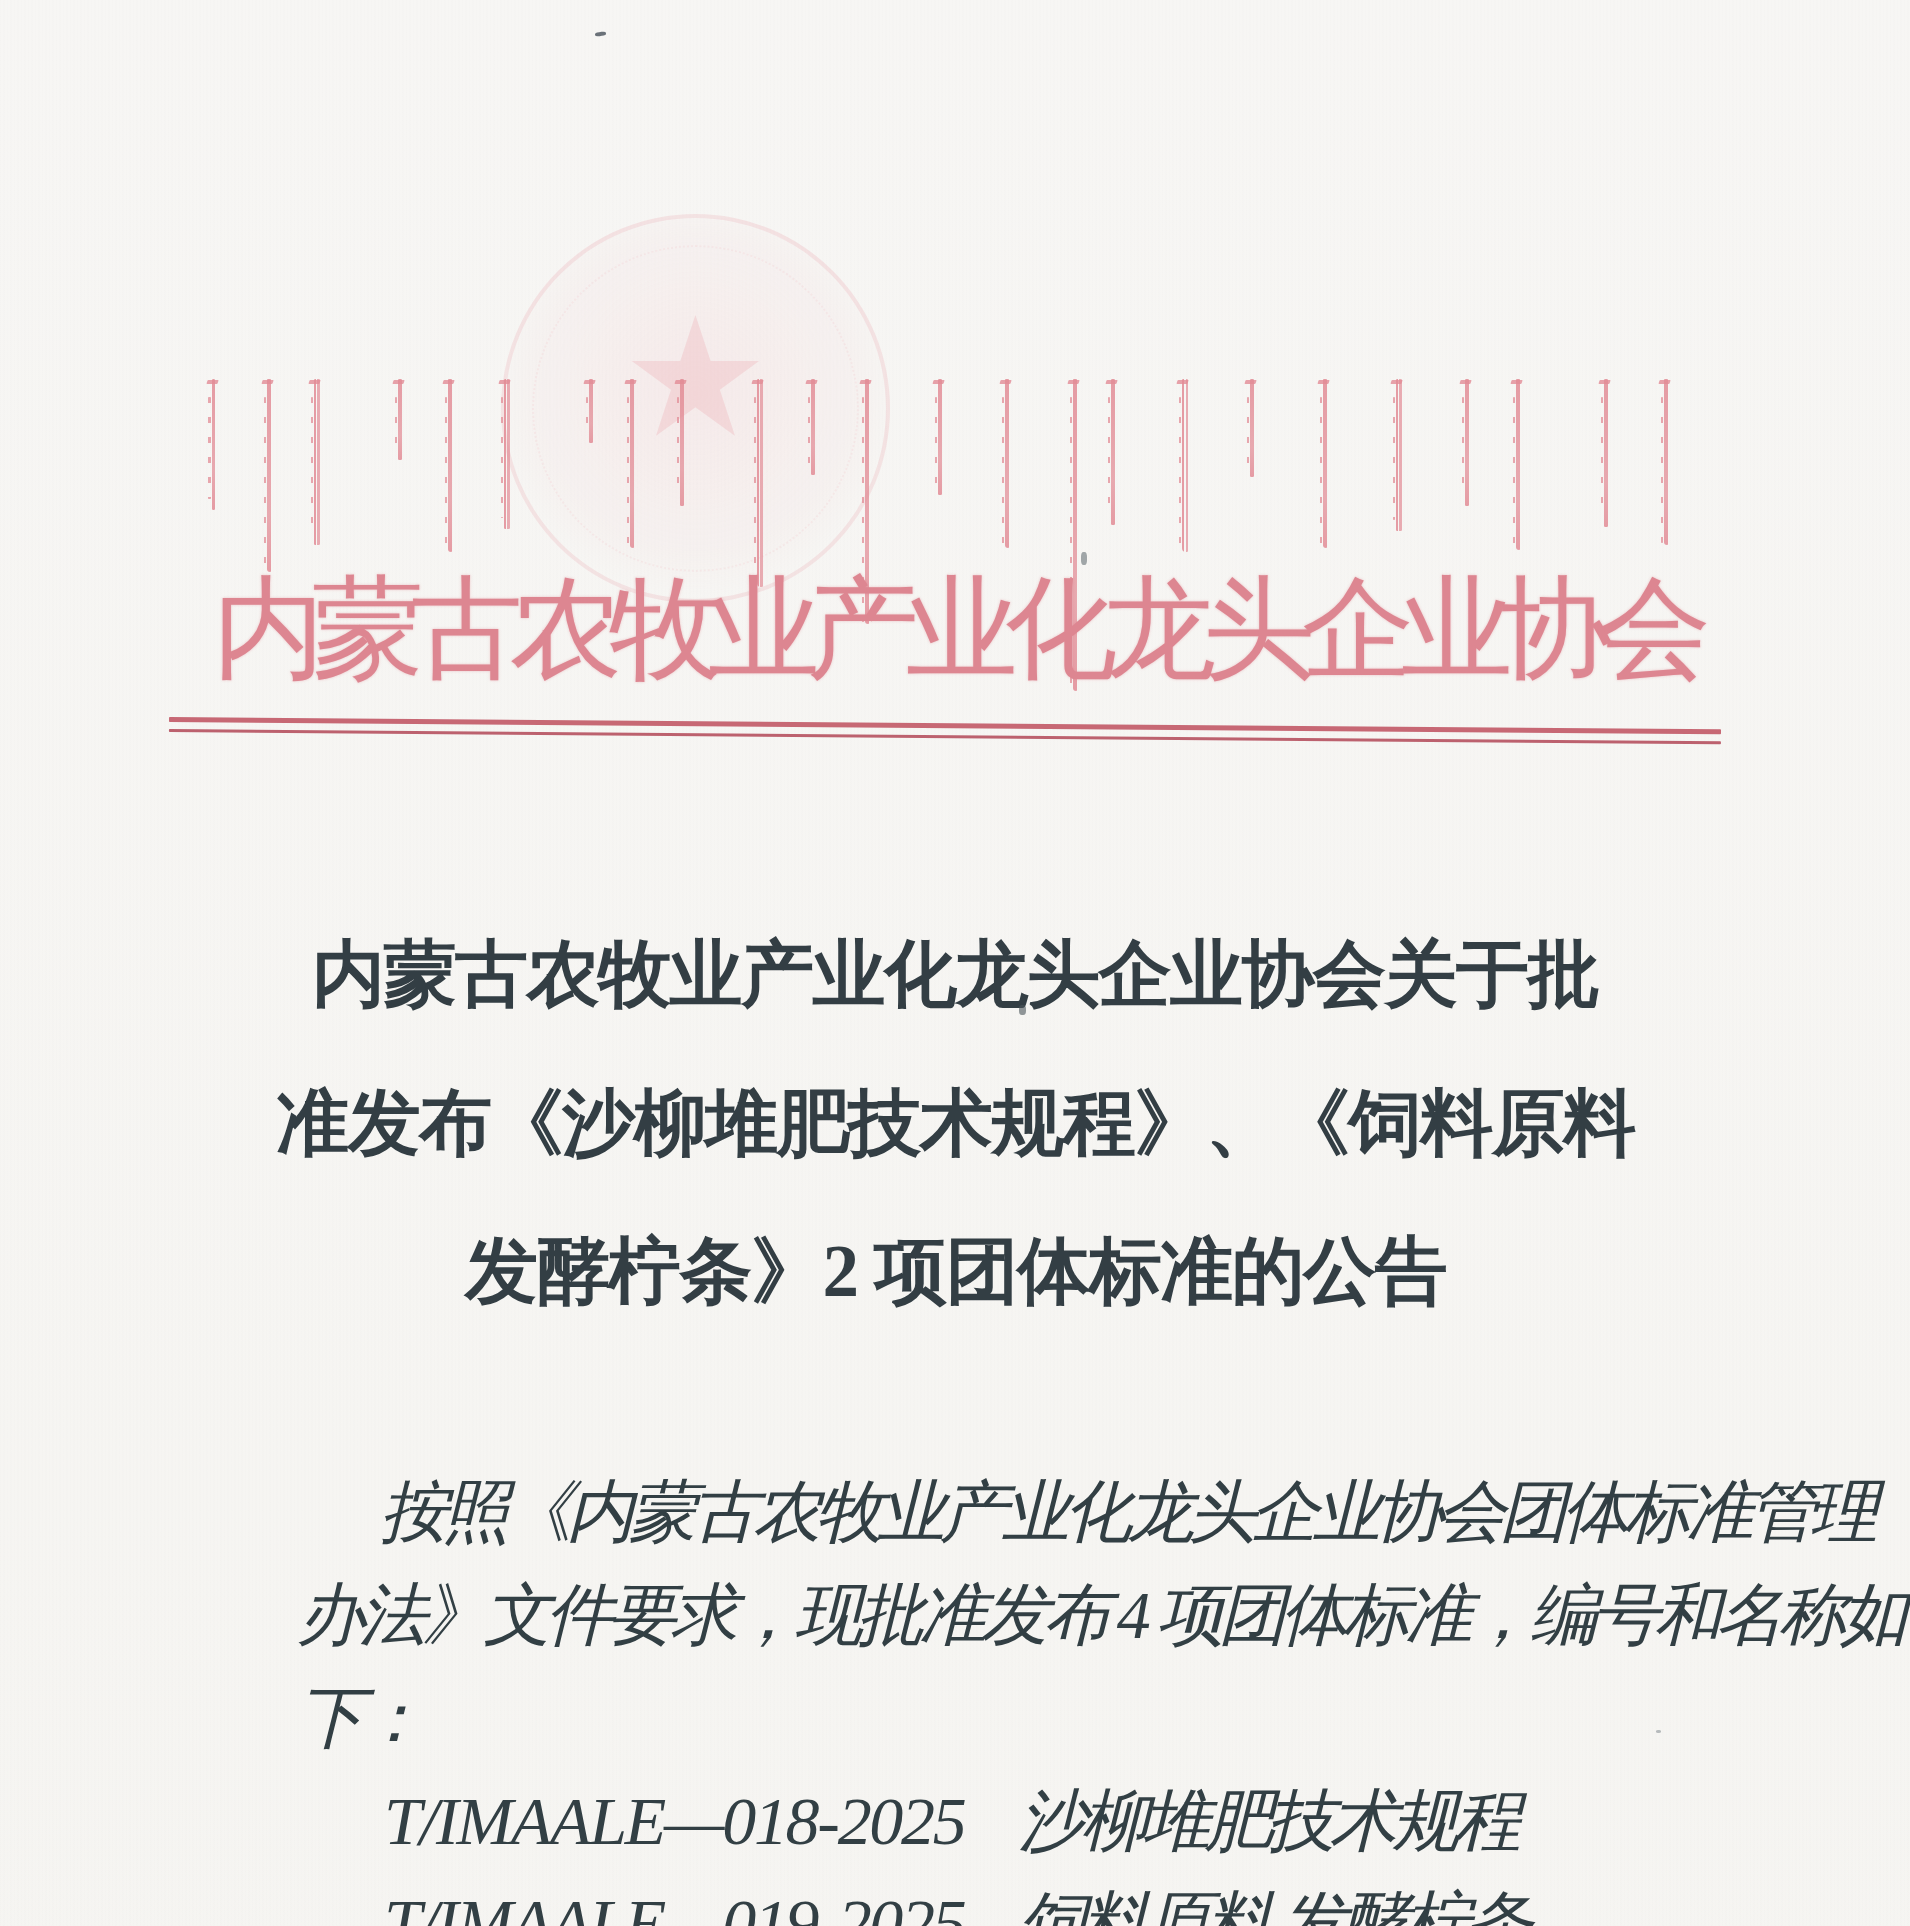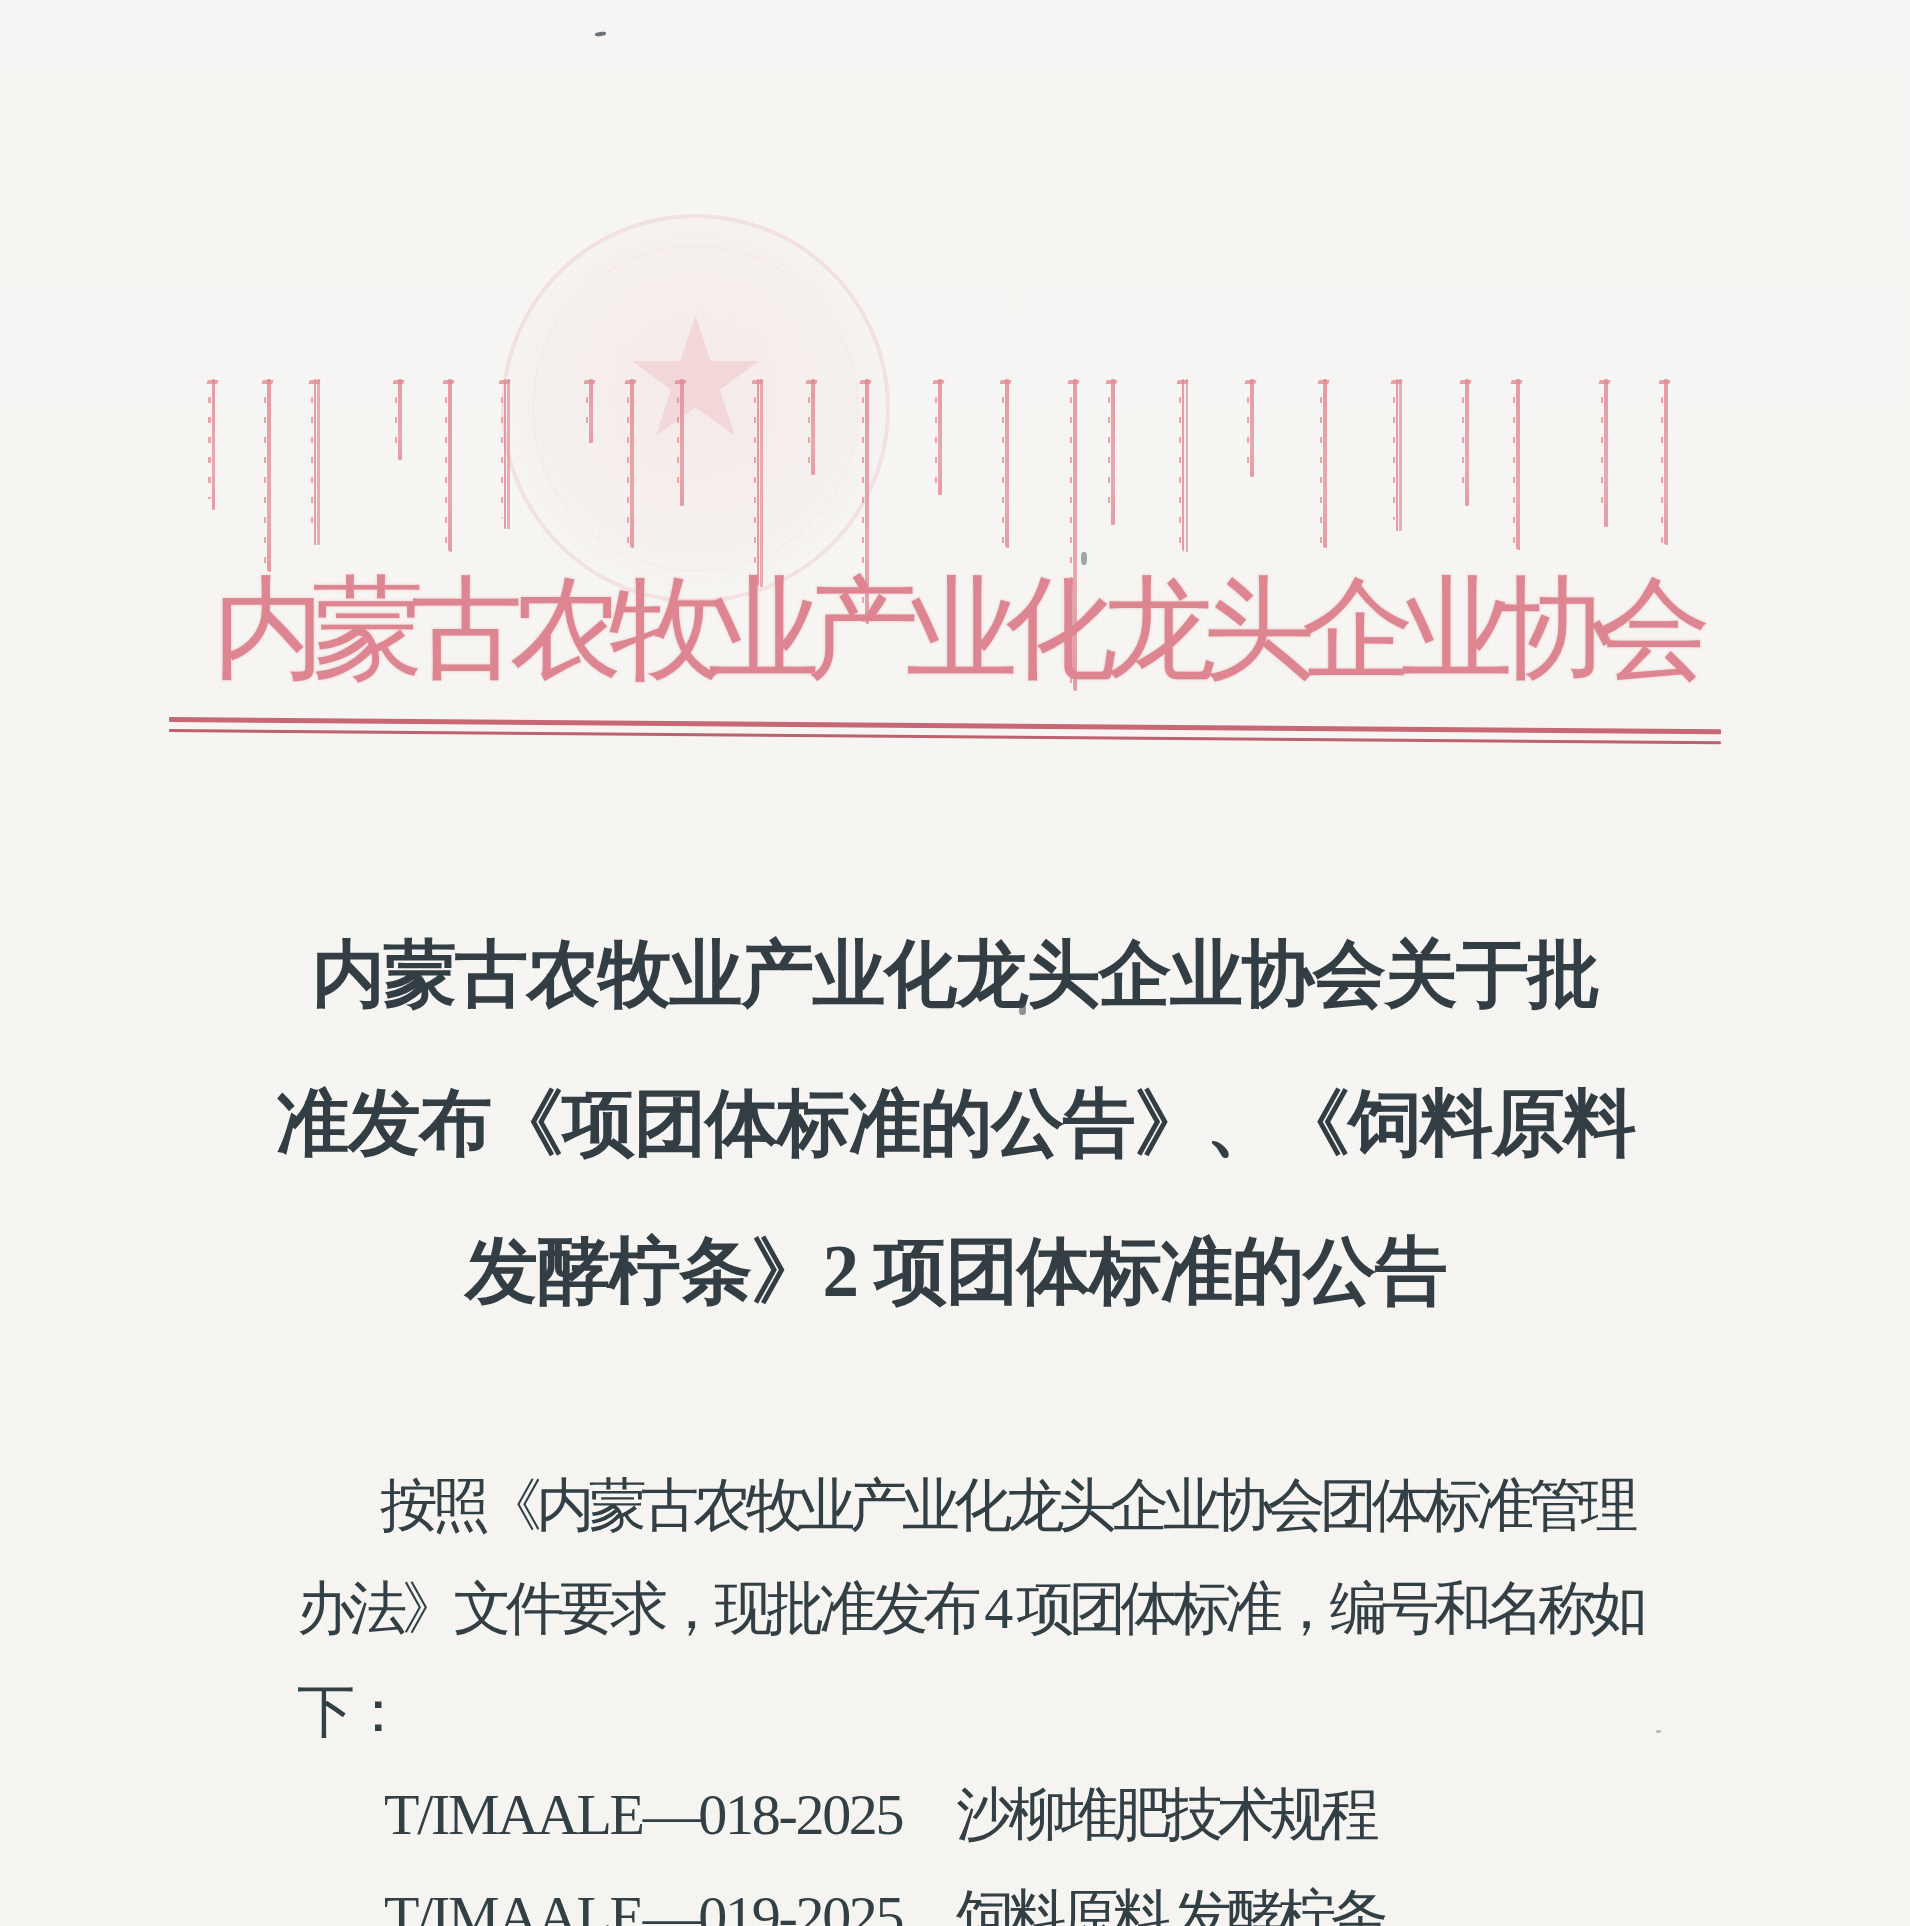--- a/index.html
+++ b/index.html
@@ -62,21 +62,21 @@
   .rule .r1{height:5.4px;background:#c25b69;opacity:0.92;border-radius:0.8px;}
   .rule .r2{height:2.7px;margin-top:6.5px;background:#b6515f;opacity:0.9;border-radius:0.8px;}
   
   .title-line{
     position:absolute;left:0;width:100%;text-align:center;white-space:nowrap;
     font-size:73px;font-weight:700;letter-spacing:-1.5px;color:#333e44;
   }
   
   .bl{
     position:absolute;left:297px;white-space:nowrap;
-    font-size:58px;letter-spacing:-5.8px;color:#323f44;
+    font-size:68px;letter-spacing:-5.8px;color:#323f44;font-style:italic;
   }
   .bl .code{letter-spacing:-2.3px;margin-top:11px;}
   .bl .std-name{margin-left:54px;}
   
   .speck{position:absolute;border-radius:40%;}
 </style>
 </head>
 <body>
 
 <div class="page">
@@ -114,21 +114,21 @@
   </div>
 
   <div class="org-cn">内蒙古农牧业产业化龙头企业协会</div>
 
   <div class="rule">
     <div class="r1"></div>
     <div class="r2"></div>
   </div>
 
   <div class="title-line" style="top:926px">内蒙古农牧业产业化龙头企业协会关于批</div>
-  <div class="title-line" style="top:1075px">准发布《项团体标准的公告》、《饲料原料</div>
+  <div class="title-line" style="top:1075px">准发布《沙柳堆肥技术规程》、《饲料原料</div>
   <div class="title-line" style="top:1223px">发酵柠条》2 项团体标准的公告</div>
 
   <div class="bl" style="top:1467px;text-indent:83px">按照《内蒙古农牧业产业化龙头企业协会团体标准管理</div>
   <div class="bl" style="top:1570px">办法》文件要求，现批准发布 4 项团体标准，编号和名称如</div>
   <div class="bl" style="top:1673px">下：</div>
 
   <div class="bl" style="top:1776px;text-indent:87px">
     <span class="code">T/IMAALE—018-2025</span><span class="std-name">沙柳堆肥技术规程</span>
   </div>
   <div class="bl" style="top:1878px;text-indent:87px">

